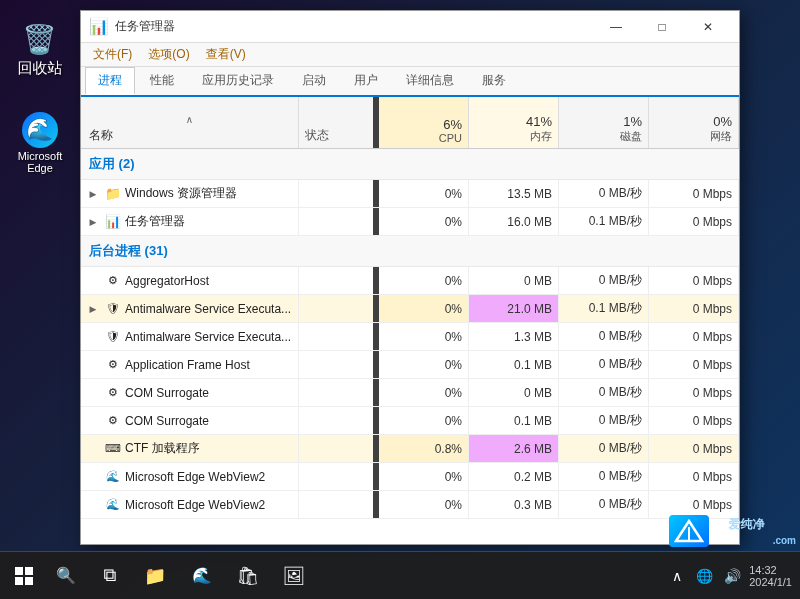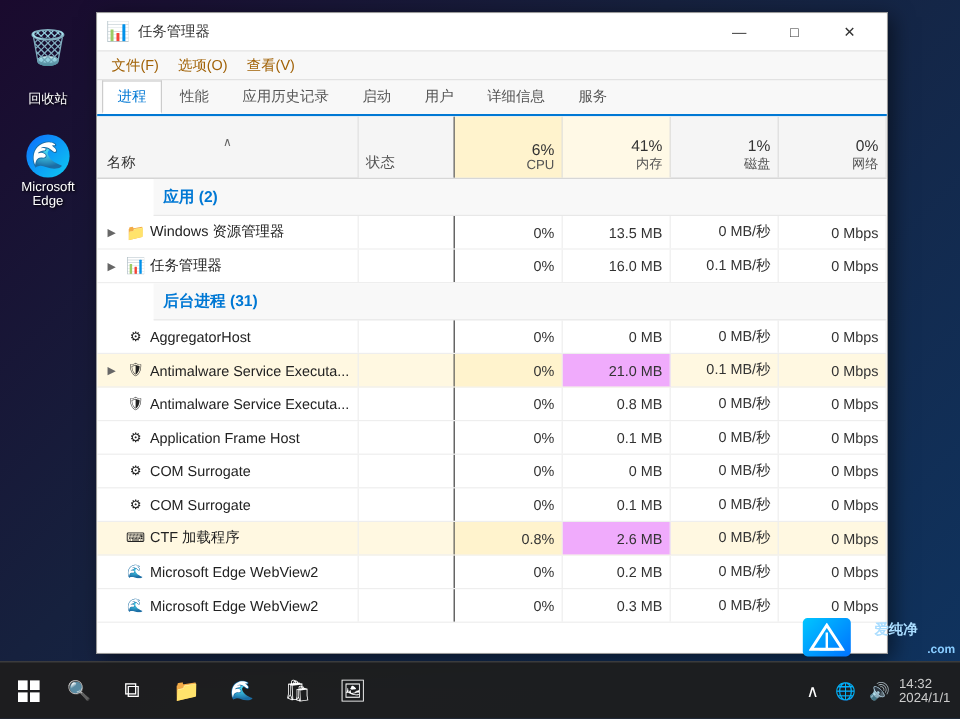--- a/index.html
+++ b/index.html
@@ -26,24 +26,24 @@
     .desktop-icon .icon-img {
       width: 40px;
       height: 40px;
       display: flex;
       align-items: center;
       justify-content: center;
       font-size: 28px;
     }
     .desktop-icon .icon-label {
       color: white;
-      font-size: 11px;
+      font-size: 15px;
       text-align: center;
       text-shadow: 1px 1px 2px black;
-      margin-top: 16px;
+      margin-top: 0;
     }
 
     
     .taskbar {
       position: absolute;
       bottom: 0;
       left: 0;
       width: 800px;
       height: 48px;
       background: rgba(30, 30, 30, 0.95);
@@ -282,21 +282,20 @@
     }
 
     
     .section-header {
       padding: 6px 8px;
       font-size: 13px;
       color: #0078d4;
       font-weight: 600;
       background: #f8f8f8;
       border-bottom: 1px solid #e8e8e8;
-      margin-left: 47px;
     }
 
     
     .proc-row {
       display: flex;
       align-items: center;
       border-bottom: 1px solid #eee;
       height: 28px;
     }
     .proc-row.highlighted { background: #fff8e1; }
@@ -350,21 +349,21 @@
       align-items: center;
       justify-content: flex-end;
       color: #333;
     }
 
     
     .proc-status {
       width: 80px;
       padding: 0 6px;
       font-size: 12px;
-      border-right: 1px solid #404040;
+      border-right: 6px solid #404040;
       height: 100%;
       display: flex;
       align-items: center;
       color: #333;
     }
 
     
     .cpu-highlight { background: #fff3cd; }
     .cpu-moderate { background: #f0abfc; }
   </style>
@@ -496,21 +495,21 @@
         </div>
 
         <div class="proc-row">
           <div class="proc-name-cell">
             <div class="proc-expand" style="visibility:hidden;">▶</div>
             <div class="proc-icon" style="font-size:11px;">🛡</div>
             <span class="proc-label">Antimalware Service Executa...</span>
           </div>
           <div class="proc-status"></div>
           <div class="proc-stat">0%</div>
-          <div class="proc-stat">0.8 MB</div>
+          <div class="proc-stat">1.3 MB</div>
           <div class="proc-stat">0 MB/秒</div>
           <div class="proc-stat">0 Mbps</div>
         </div>
 
         <div class="proc-row">
           <div class="proc-name-cell">
             <div class="proc-expand" style="visibility:hidden;">▶</div>
             <div class="proc-icon" style="font-size:11px;">⚙</div>
             <span class="proc-label">Application Frame Host</span>
           </div>

